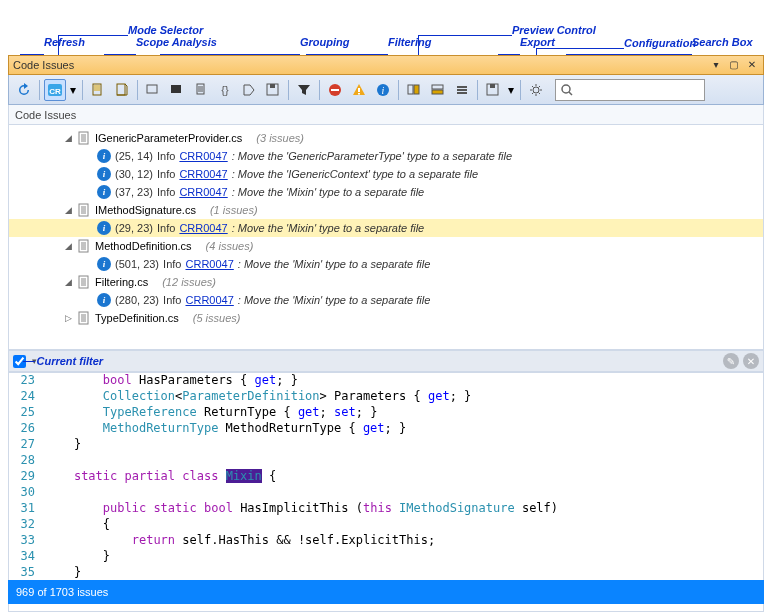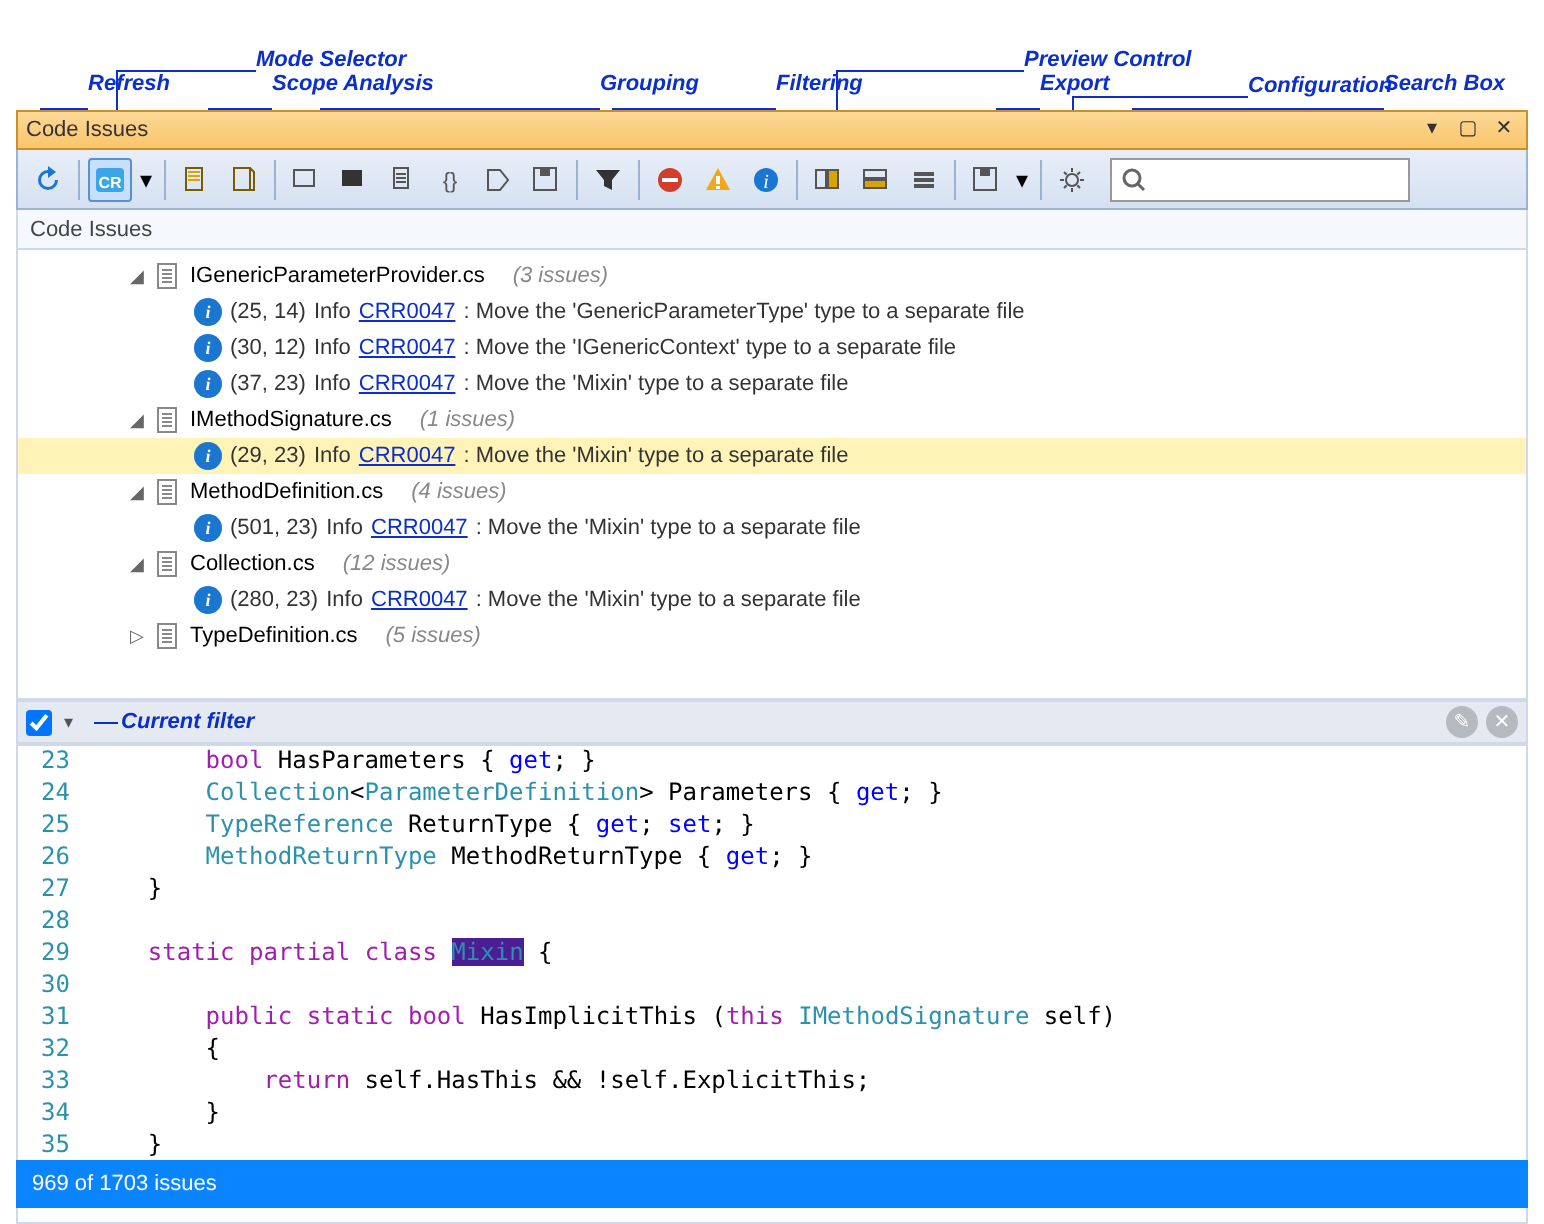--- a/index.html
+++ b/index.html
@@ -23,25 +23,25 @@
 .tree-row { display: flex; align-items: center; height: 18px; padding-left: 8px; white-space: nowrap; font-size: 11px; }
 .tree-row.sel { background: #fff3b8; }
 .chev { width: 10px; color: #666; font-size: 9px; margin-right: 2px; }
 .file-ico { width: 14px; height: 14px; margin-right: 4px; display: inline-flex; align-items: center; justify-content: center; color: #666; }
 .info-ico { width: 14px; height: 14px; margin-right: 4px; border-radius: 50%; background: #1b76d0; color: #fff; font-size: 9px; font-weight: bold; display: inline-flex; align-items: center; justify-content: center; font-style: italic; font-family: Georgia, serif; }
 .file-name { font-weight: normal; color: #000; }
 .issue-count { color: #888; font-style: italic; margin-left: 14px; }
 .loc { color: #333; }
 .sev { color: #333; margin: 0 1px; }
 .code-link { color: #0a2fcc; text-decoration: underline; margin-right: 4px; }
-.msg { color: #333; }
+.msg { color: #333; font-style: italic; }
 .filter-bar { position: absolute; top: 350px; left: 8px; right: 8px; height: 22px; background: #e5eaf2; border: 1px solid #cfd9e8; display: flex; align-items: center; padding: 0 4px; font-size: 11px; }
 .filter-bar .chk { margin-right: 4px; }
 .filter-bar .drop { margin-left: 2px; font-size: 9px; color: #555; }
-.filter-bar .ann-label { color: #0a2fcc; font-weight: bold; font-style: italic; margin-left: 24px; position: relative; }
+.filter-bar .ann-label { color: #0a2fcc; font-weight: bold; font-style: italic; margin-left: 0; position: relative; }
 .filter-bar .ann-label::before { content: ""; position: absolute; left: -14px; top: 50%; width: 12px; height: 1px; background: #0a2fcc; }
 .fb-btns { margin-left: auto; display: flex; gap: 4px; }
 .fb-btn { width: 16px; height: 16px; border-radius: 50%; background: #b5b9c0; color: #fff; font-size: 10px; display: flex; align-items: center; justify-content: center; }
 .code-panel { position: absolute; top: 372px; left: 8px; right: 8px; height: 240px; background: #fff; border: 1px solid #cfd9e8; overflow: auto; font-family: Consolas, monospace; font-size: 12px; }
 .code-line { display: flex; height: 16px; }
 .gutter { width: 36px; text-align: right; padding-right: 10px; color: #2b91af; background: #fff; flex-shrink: 0; }
 .code-text { white-space: pre; }
 .kw { color: #a21caf; }
 .type { color: #2b91af; }
 .mem { color: #000; text-align: right; }
@@ -276,21 +276,21 @@
       <span class="msg">:&nbsp;Move the 'Mixin' type to a separate file</span>
     </div>
     <div class="tree-row" style="padding-left: 56px;">
       <span class="chev">◢</span>
       <span class="file-ico">
         <svg width="12" height="14">
           <rect x="1" y="1" width="9" height="12" fill="none" stroke="#888"></rect>
           <path d="M3 4h5M3 6h5M3 8h5M3 10h5" stroke="#888"></path>
         </svg>
       </span>
-      <span class="file-name">Collection.cs</span>
+      <span class="file-name">Filtering.cs</span>
       <span class="issue-count">(12 issues)</span>
     </div>
     <div class="tree-row" style="padding-left: 88px;">
       <span class="info-ico">i</span>
       <span class="loc">(280, 23)</span>
       <span class="sev">&nbsp;Info&nbsp;</span>
       <span class="code-link">CRR0047</span>
       <span class="msg">:&nbsp;Move the 'Mixin' type to a separate file</span>
     </div>
     <div class="tree-row" style="padding-left: 56px;">

